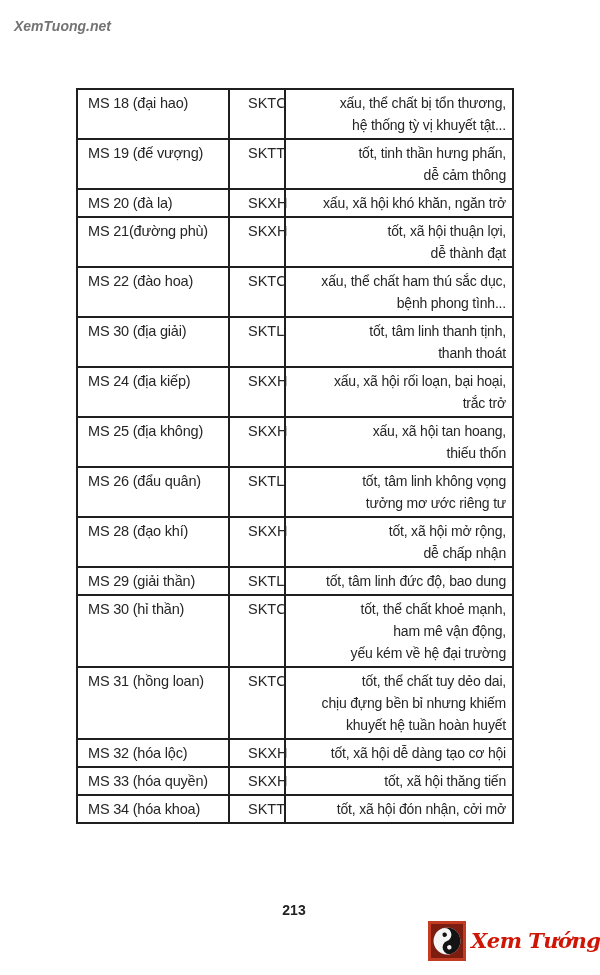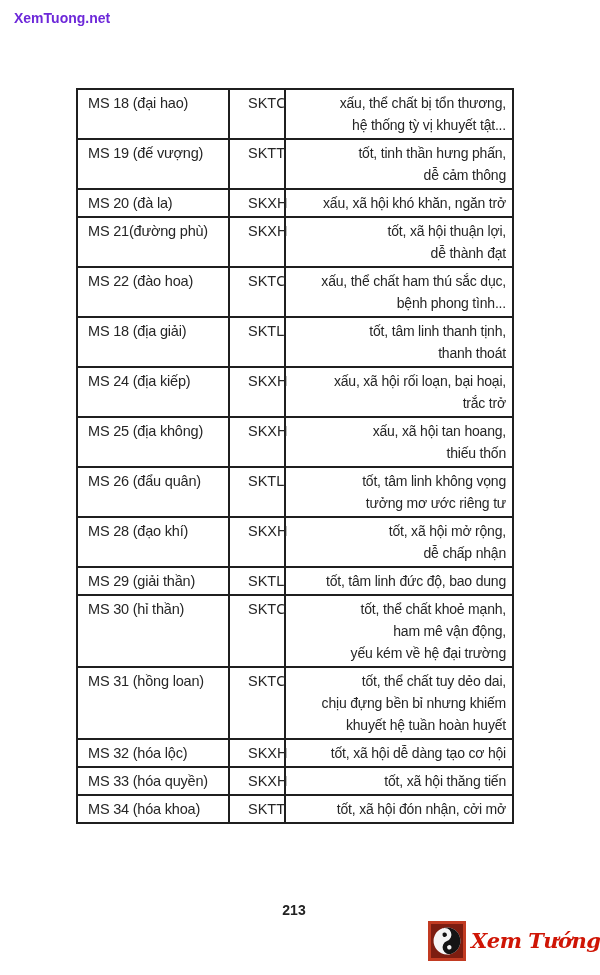--- a/index.html
+++ b/index.html
@@ -4,23 +4,23 @@
 <style>
   html,body { margin:0; padding:0; background:#ffffff; }
   .page {
     position:relative;
     width:600px; height:975px;
     background:#ffffff;
     font-family:"Liberation Sans", sans-serif;
     overflow:hidden;
   }
   .site-link {
-    position:absolute; left:14px; top:10px;
-    color:#6d28d9; font-size:14px; font-weight:bold;
-    text-decoration:none; cursor:pointer;
+    position:absolute; left:14px; top:18px;
+    color:#737373; font-size:14px; font-weight:bold;
+    text-decoration:none; cursor:pointer;font-style:italic;
   }
   table.ms-table {
     position:absolute; left:76px; top:88px;
     width:436px;
     border-collapse:collapse;
     table-layout:fixed;
   }
   table.ms-table td {
     border:2px solid #1f1f1f;
     vertical-align:top;
@@ -109,21 +109,21 @@
           <td class="description-cell">tốt, xã hội thuận lợi,
 dễ thành đạt</td>
         </tr>
         <tr>
           <td class="star-name-cell">MS 22 (đào hoa)</td>
           <td class="code-cell">SKTC</td>
           <td class="description-cell">xấu, thể chất ham thú sắc dục,
 bệnh phong tình...</td>
         </tr>
         <tr>
-          <td class="star-name-cell">MS 18 (địa giải)</td>
+          <td class="star-name-cell">MS 30 (địa giải)</td>
           <td class="code-cell">SKTL</td>
           <td class="description-cell">tốt, tâm linh thanh tịnh,
 thanh thoát</td>
         </tr>
         <tr>
           <td class="star-name-cell">MS 24 (địa kiếp)</td>
           <td class="code-cell">SKXH</td>
           <td class="description-cell">xấu, xã hội rối loạn, bại hoại,
 trắc trở</td>
         </tr>

